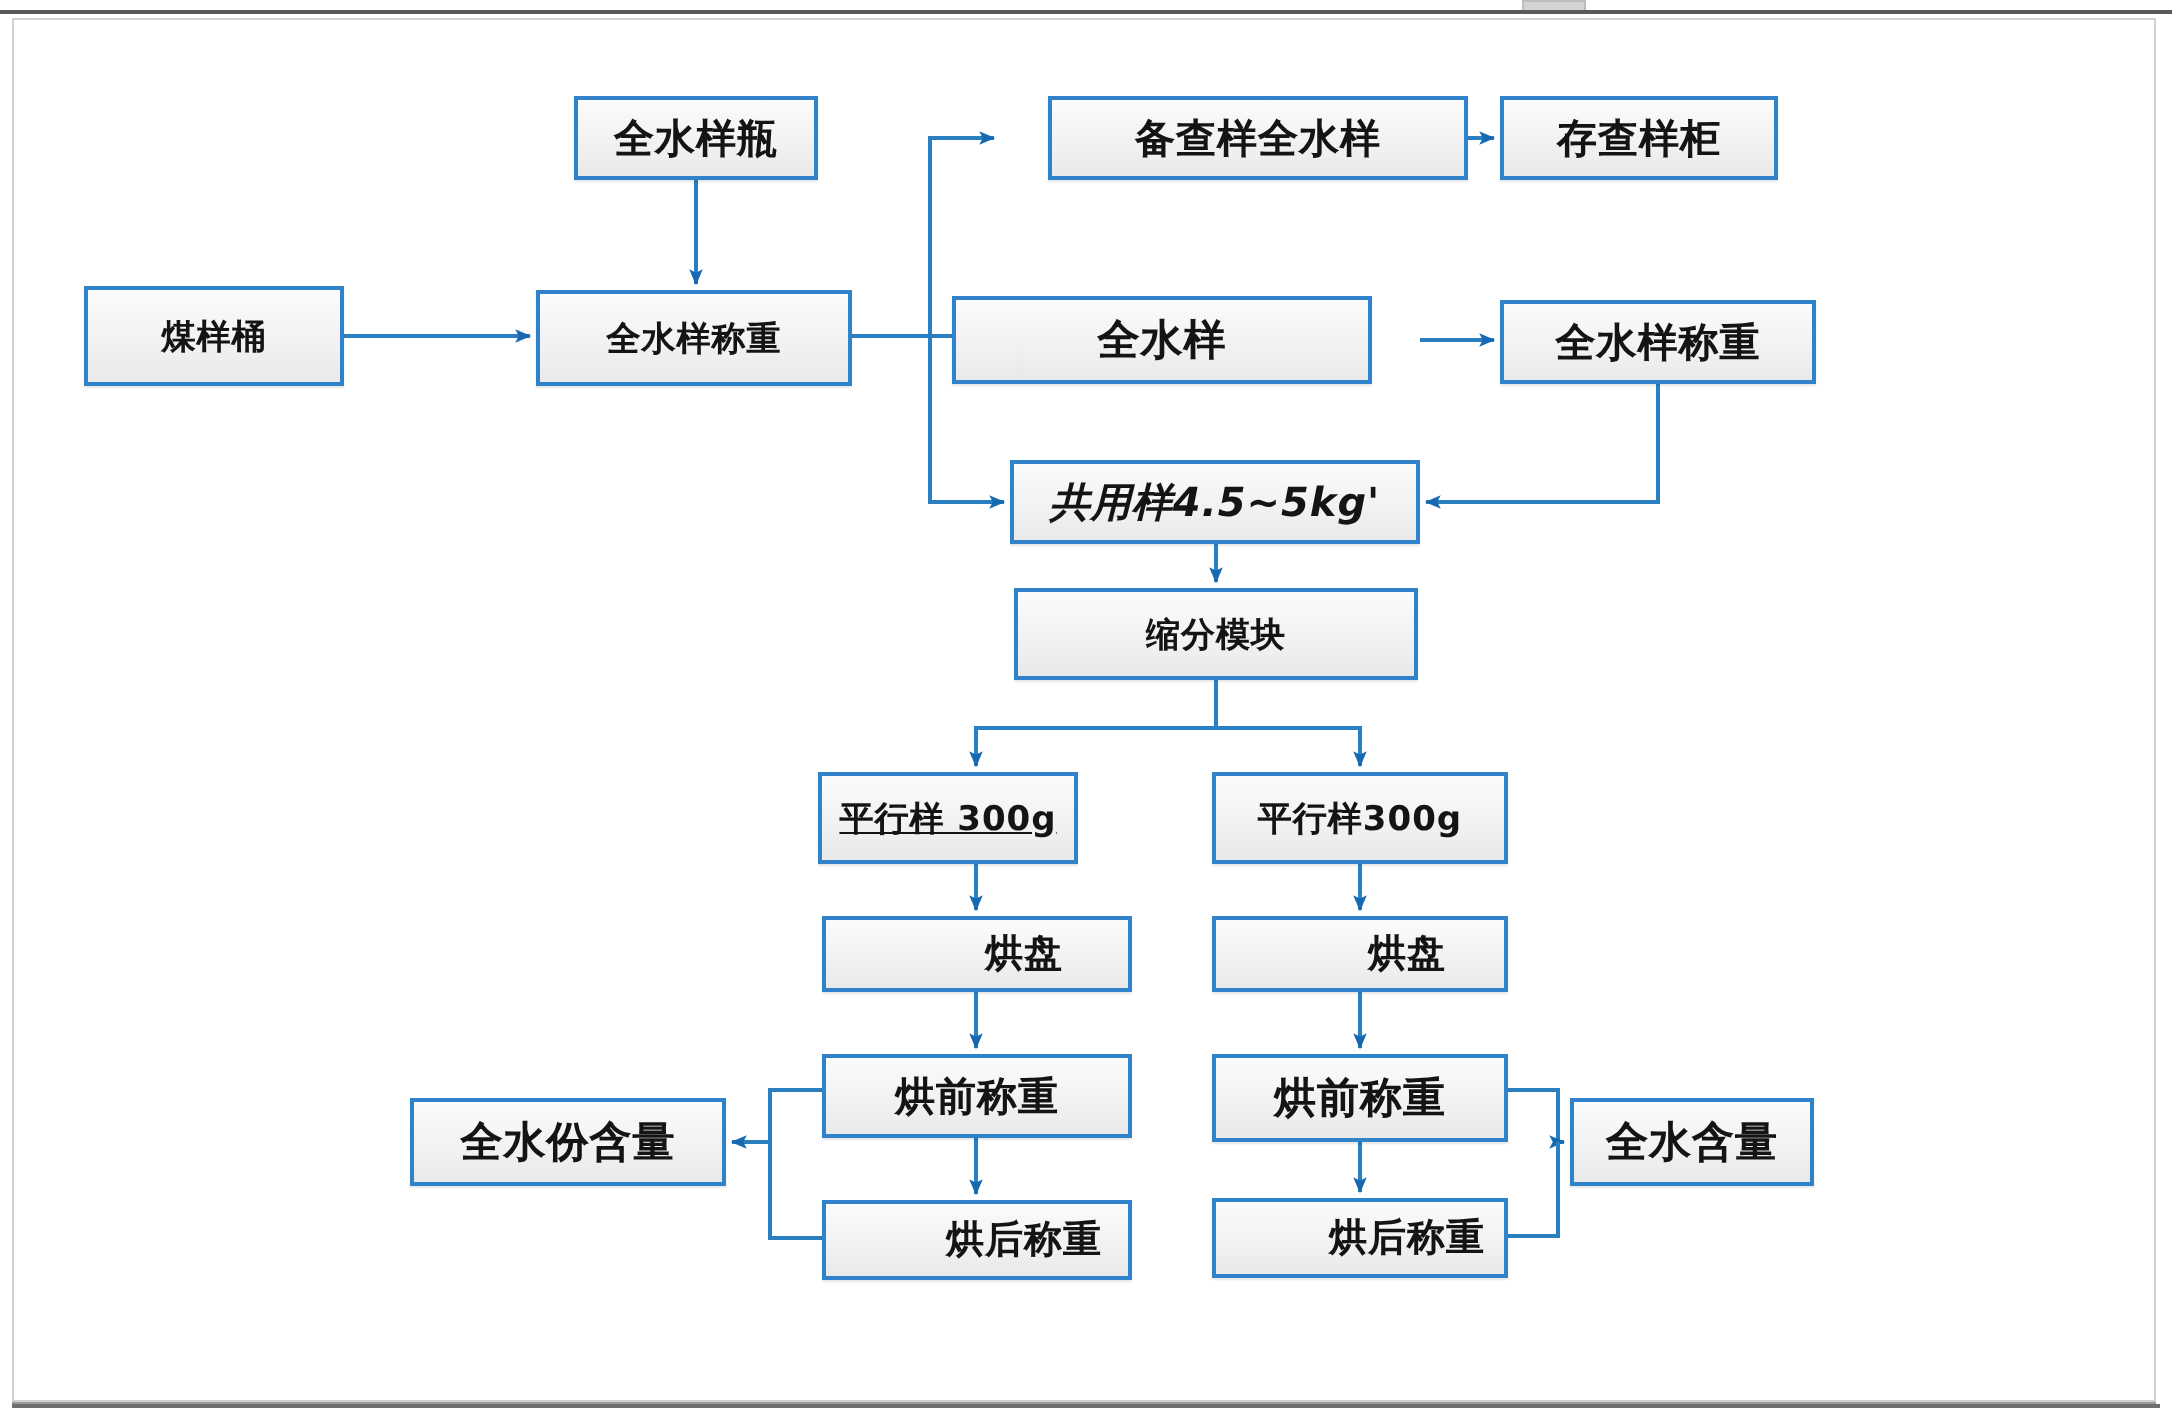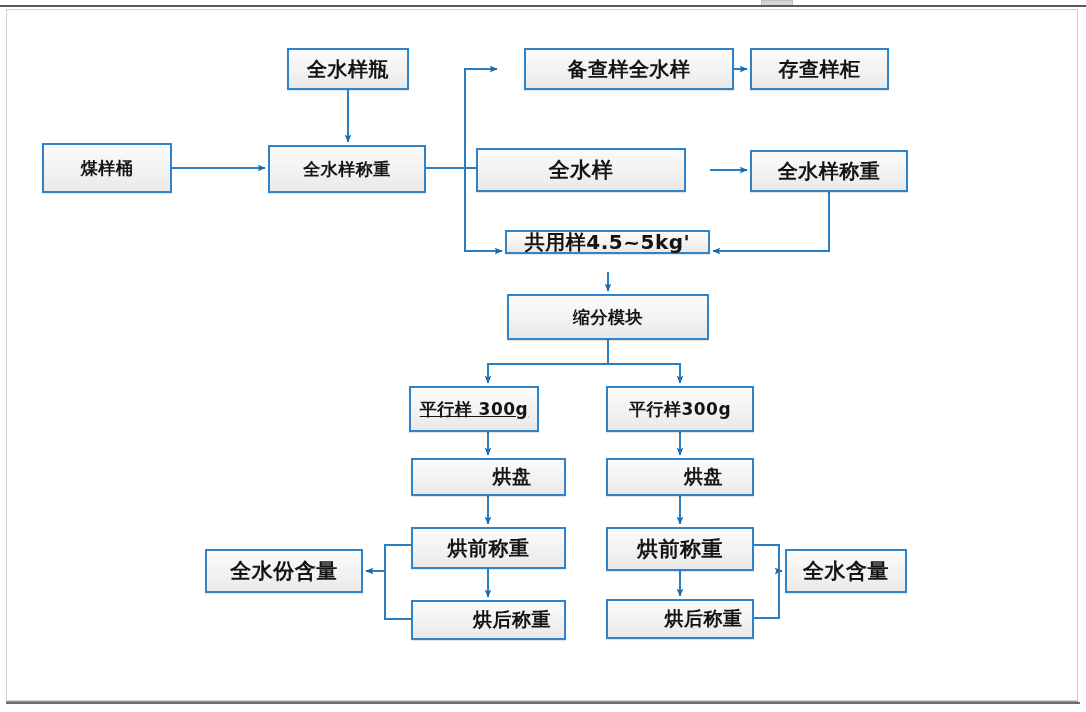--- a/index.html
+++ b/index.html
@@ -140,21 +140,21 @@
         </div>
         <div class="node sz20" style="left: 750px; top: 48px; width: 139px; height: 42px;">
           <span>存查样柜</span>
         </div>
         <div class="node sz21" style="left: 476px; top: 148px; width: 210px; height: 44px;">
           <span>全水样</span>
         </div>
         <div class="node sz20" style="left: 750px; top: 150px; width: 158px; height: 42px;">
           <span>全水样称重</span>
         </div>
-        <div class="node sz20" style="left: 505px; top: 230px; width: 205px; height: 24px;">
+        <div class="node sz20" style="left: 505px; top: 230px; width: 205px; height: 42px; font-style: italic;">
           <span>共用样4.5~5kg'</span>
         </div>
         <div class="node sz22" style="left: 507px; top: 294px; width: 202px; height: 46px;">
           <span>缩分模块</span>
         </div>
         <div class="node sz22" style="left: 409px; top: 386px; width: 130px; height: 46px; text-decoration: underline;">
           <span>平行样 300g</span>
         </div>
         <div class="node sz22" style="left: 606px; top: 386px; width: 148px; height: 46px;">
           <span>平行样300g</span>

